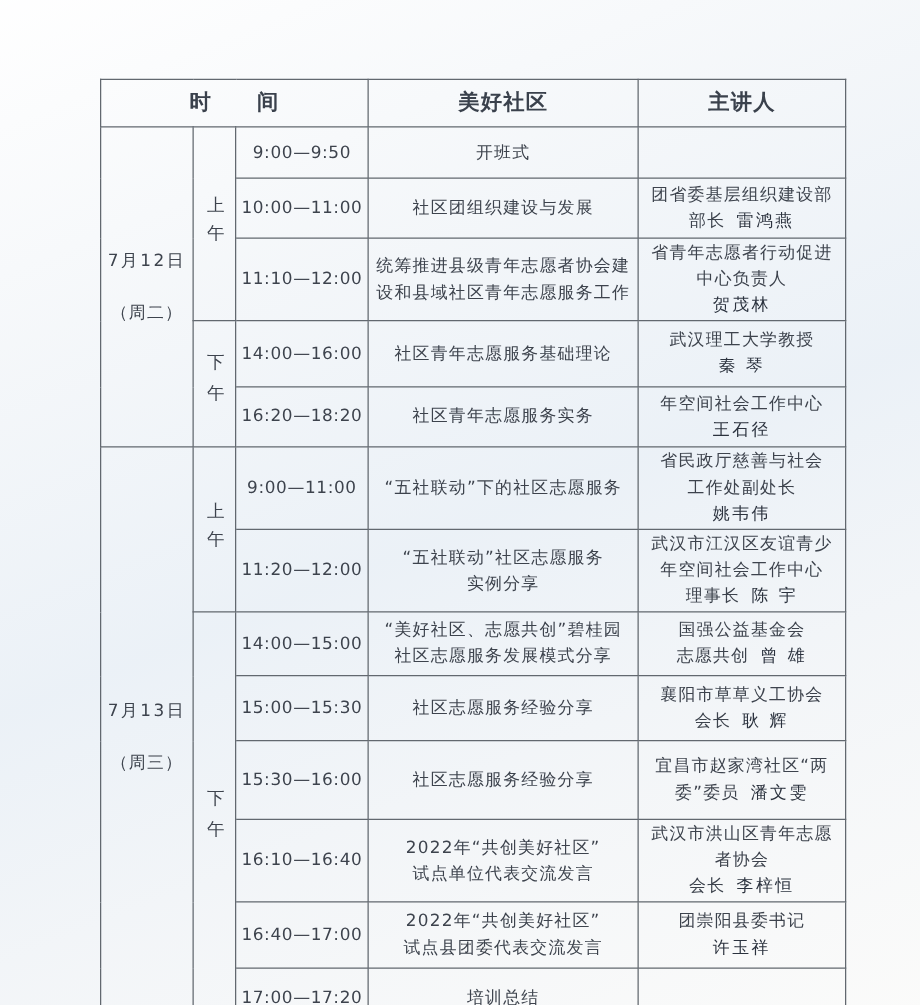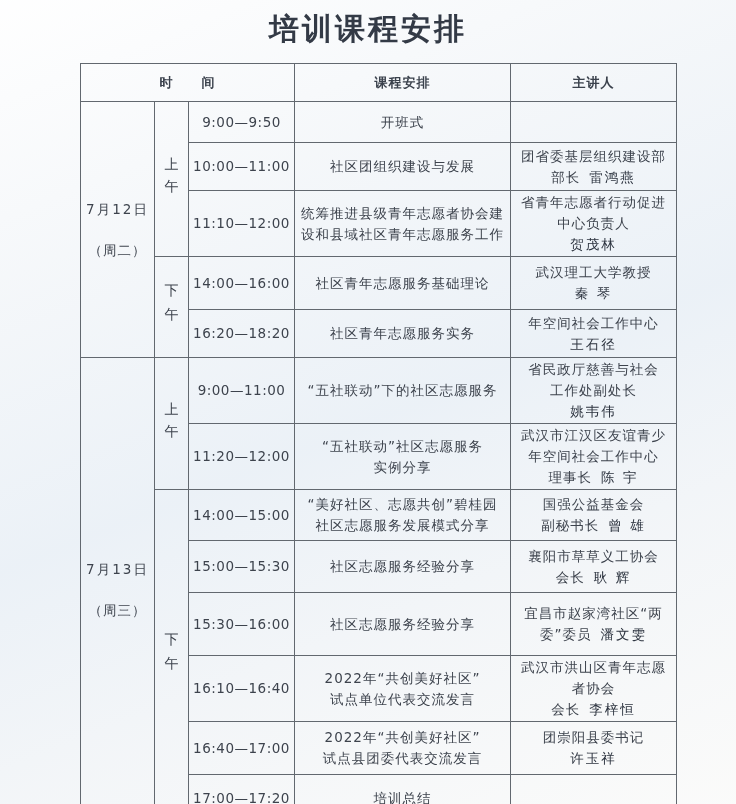--- a/index.html
+++ b/index.html
@@ -35,54 +35,53 @@
   col.c-time{width:106px;}
   col.c-course{width:216px;}
   col.c-speaker{width:166px;}
   th,td{
     border:1px solid #62686f;
     padding:1px 2px;
     text-align:center;vertical-align:middle;
     font-size:13.5px;line-height:21px;
     letter-spacing:1px;
   }
-  th{font-weight:700;font-size:13px;color:#3a414c;}
+  th{font-weight:700;font-size:17px;color:#3a414c;}
   .time-cell{letter-spacing:.5px;white-space:nowrap;margin-left:40px;}
   .date-line{letter-spacing:2px;margin-bottom:20px;}
   .week-line{letter-spacing:1px;}
   .period-cell{padding:0;}
   .vert{display:flex;height:100%;align-items:center;justify-content:center;}
   .vert span{
     writing-mode:vertical-lr;text-orientation:upright;
     letter-spacing:23px;
     transform:translateY(-11px);
     font-size:14px;
   }
   .course-line:empty,.s-line:empty{display:none;}
   .role:not(:empty){margin-right:9px;text-align:center;}
   .pname{font-weight:400;color:#2b323e;letter-spacing:2px;}
 </style>
 </head>
 <body>
 
 <div class="page">
-  <h1 class="title">培训课程安排</h1>
 
   <table class="sched">
     <colgroup>
       <col class="c-date">
         <col class="c-ampm">
         <col class="c-time">
         <col class="c-course">
         <col class="c-speaker">
     </colgroup>
     <thead>
       <tr style="height:38px">
         <th colspan="3">时　　间</th>
-        <th>课程安排</th>
+        <th>美好社区</th>
         <th>主讲人</th>
       </tr>
     </thead>
     <tbody>
 
       <tr style="height:41px">
         <td rowspan="5" class="date-cell">
           <div class="date-line">7月12日</div>
           <div class="week-line">（周二）</div>
         </td>
@@ -201,21 +200,21 @@
             </div>
         </td>
         <td class="time-cell">14:00—15:00</td>
         <td class="course-cell">
           <div class="course-line">“美好社区、志愿共创”碧桂园</div>
           <div class="course-line">社区志愿服务发展模式分享</div>
         </td>
         <td class="speaker-cell">
           <div class="s-line">国强公益基金会</div>
 
-          <div class="s-line name-line"><span class="role">副秘书长</span><span class="pname">曾 雄</span></div>
+          <div class="s-line name-line"><span class="role">志愿共创</span><span class="pname">曾 雄</span></div>
         </td>
       </tr>
 
       <tr style="height:52px">
         <td class="time-cell">15:00—15:30</td>
         <td class="course-cell">
           <div class="course-line">社区志愿服务经验分享</div>
 
         </td>
         <td class="speaker-cell">

